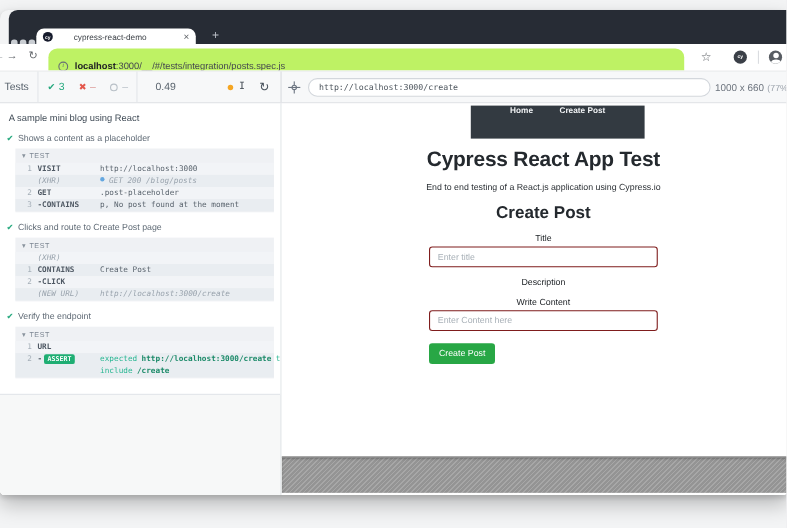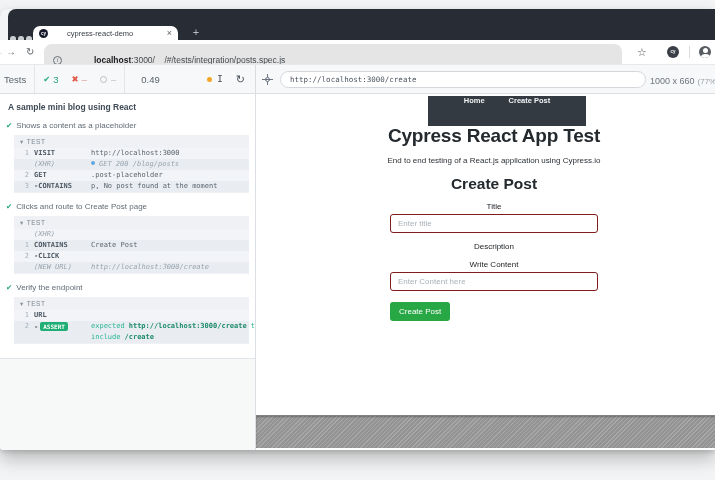--- a/index.html
+++ b/index.html
@@ -26,22 +26,22 @@
   .tab-close { font-size:9px; color:#5f6368; margin-left:4px; }
   .newtab { position:absolute; left:180px; top:17px; width:16px; height:14px; color:#b9bec6;
             font-size:11px; line-height:13px; text-align:center; }
 
   
   .chromebar { position:absolute; left:0; right:0; top:31px; height:24px; background:#fff; }
   .nav-ic { position:absolute; top:0; line-height:24px; font-size:10px; color:#5f6368; }
   .ic-back { left:-6px; color:#9aa0a6; }
   .ic-fwd { left:6px; }
   .ic-reload { left:26px; }
-  .omnibox { position:absolute; left:44px; top:4px; width:578px; height:32px; background:#e5e5e5;
-             border-radius:8px; display:flex; align-items:center;gap:26px; }
+  .omnibox { position:absolute; left:44px; top:4px; width:578px; height:32px; background:#bef264;
+             border-radius:8px; display:flex; align-items:center; }
   .info-ic { width:9px; height:9px; border:1px solid #697075; border-radius:50%; color:#697075;
              font-size:6px; line-height:7px; text-align:center; margin-left:9px; flex:none;
              font-style:italic; font-family:"Liberation Serif", serif; }
   .url-text { margin-left:6px; font-size:8.5px; white-space:nowrap; }
   .url-host { color:#202124; font-weight:bold; }
   .url-rest { color:#45494f; }
   .ic-star { left:637px; font-size:11px; }
   .ext-ic { position:absolute; left:667px; top:6px; width:12px; height:12px; border-radius:50%;
             background:#3a3f47; color:#fff; font-size:4.5px; font-weight:bold; line-height:12px;
             text-align:center; }
@@ -88,21 +88,21 @@
   .viewport { position:absolute; left:394px; top:0; line-height:28px; white-space:nowrap; }
   .vp-size { font-size:9px; color:#6d747e; }
   .vp-scale { font-size:8px; color:#9ba2ab; margin-left:3px; }
 
   .runner-body { position:absolute; left:0; right:0; top:30px; bottom:0; display:flex; }
 
   
   .reporter { width:256px; flex:none; background:#f7f8f8; border-right:1px solid #dcdfe3;
               overflow:hidden; }
   .rep-list { background:#fff; border-bottom:1px solid #e2e5e9; padding:6px 0 12px 0; }
-  .suite-title { padding:2px 0 2px 8px; font-size:8.5px; font-weight:bold; color:#3f4a55; }
+  .suite-title { padding:2px 0 2px 8px; font-size:8.5px; font-weight:normal; color:#3f4a55; }
   .test-title { display:flex; align-items:center; padding:7px 0 4px 6px; font-size:8px;
                 color:#606b76; }
   .tt-check { color:#24a87d; font-size:7.5px; margin-right:4px; }
   .test-block { margin:1px 6px 2px 14px; background:#eff1f4; padding-bottom:1px; }
   .block-label { font-size:6.5px; color:#7d8793; padding:3px 0 2px 6px; letter-spacing:.5px; }
   .bl-caret { margin-right:3px; color:#8a949e; }
   .cmd-row { display:flex; min-height:11px; font-family:"DejaVu Sans Mono", monospace;
              font-size:7px; line-height:11px; background:#f2f4f7; }
   .cmd-row.alt { background:#e9edf1; }
   .cmd-num { width:20px; flex:none; text-align:right; color:#a6b0b9; padding-right:5px; }
@@ -116,21 +116,21 @@
            border-radius:2px; margin-left:2px; }
   .assert-msg { flex:1; padding-right:4px; }
   .assert-msg .an { color:#2ab793; margin-right:4px; }
   .assert-msg .ab { color:#1b8a68; font-weight:bold; margin-right:4px; }
 
   
   .aut { flex:1; position:relative; background:#fff; overflow:hidden; }
   .aut-nav { position:absolute; left:172px; top:2px; width:158px; height:30px; background:#333a41;
              display:flex; align-items:flex-start; justify-content:center; gap:24px; }
   .nav-link { color:#f1f3f5; font-size:7.5px; font-weight:bold; white-space:nowrap; }
-  .aut-content { position:absolute; left:116px; top:21px; width:244px; text-align:center; }
+  .aut-content { position:absolute; left:116px; top:31px; width:244px; text-align:center; }
   .aut-h1 { margin-top:10px; font-size:19px; font-weight:bold; color:#24292e;
             letter-spacing:-.2px; }
   .aut-sub { margin-top:9px; font-size:8px; color:#2b3035; }
   .aut-h2 { margin-top:10px; font-size:15.5px; font-weight:bold; color:#24292e; }
   .form { width:208px; margin:0 auto; text-align:center; }
   .f-label { margin-top:9px; font-size:8px; color:#212529; }
   .f-input { display:block; margin-top:3px; width:100%; height:19px; border:1px solid #7f1d1d;
              border-radius:3px; font-family:"Liberation Sans", sans-serif; font-size:8px;
              color:#495057; padding:0 7px; outline:none; background:#fff; }
   .f-input::placeholder { color:#a9b1b8; }

